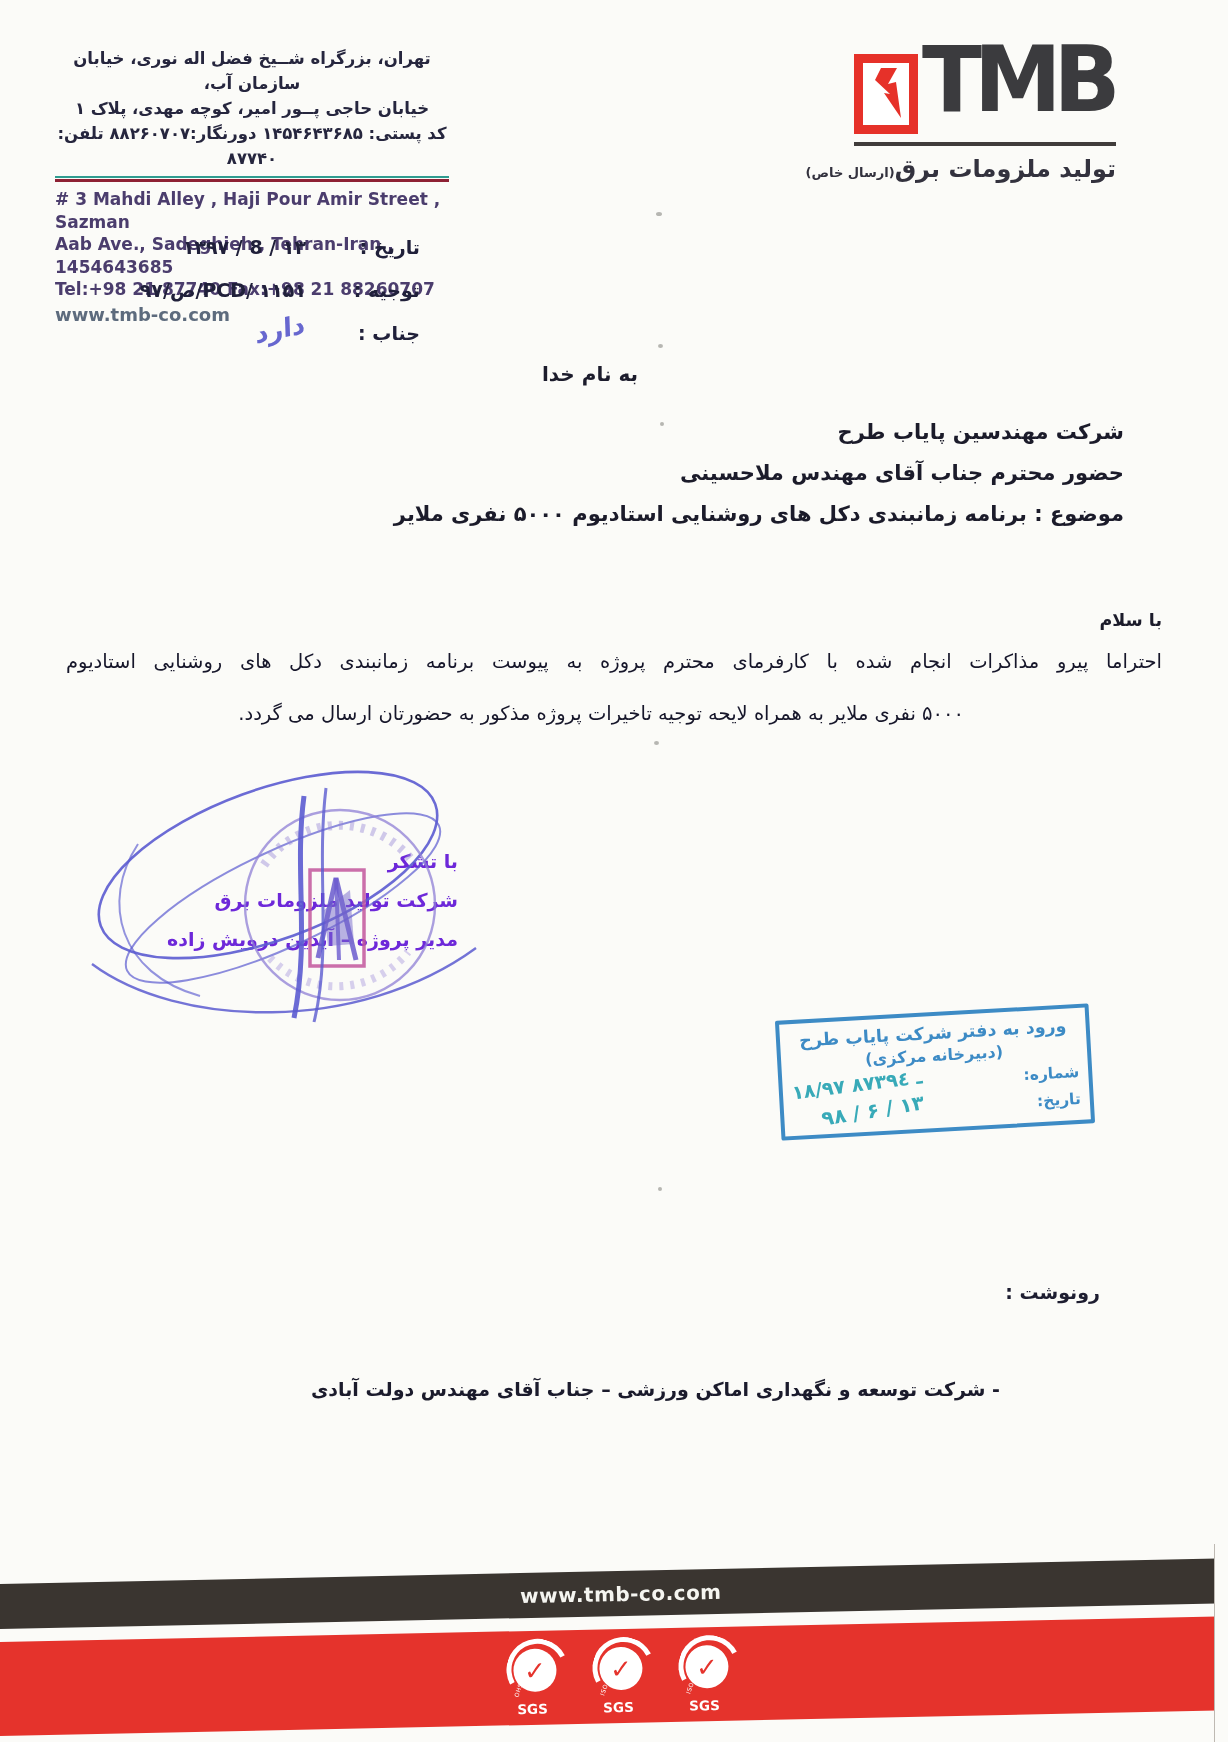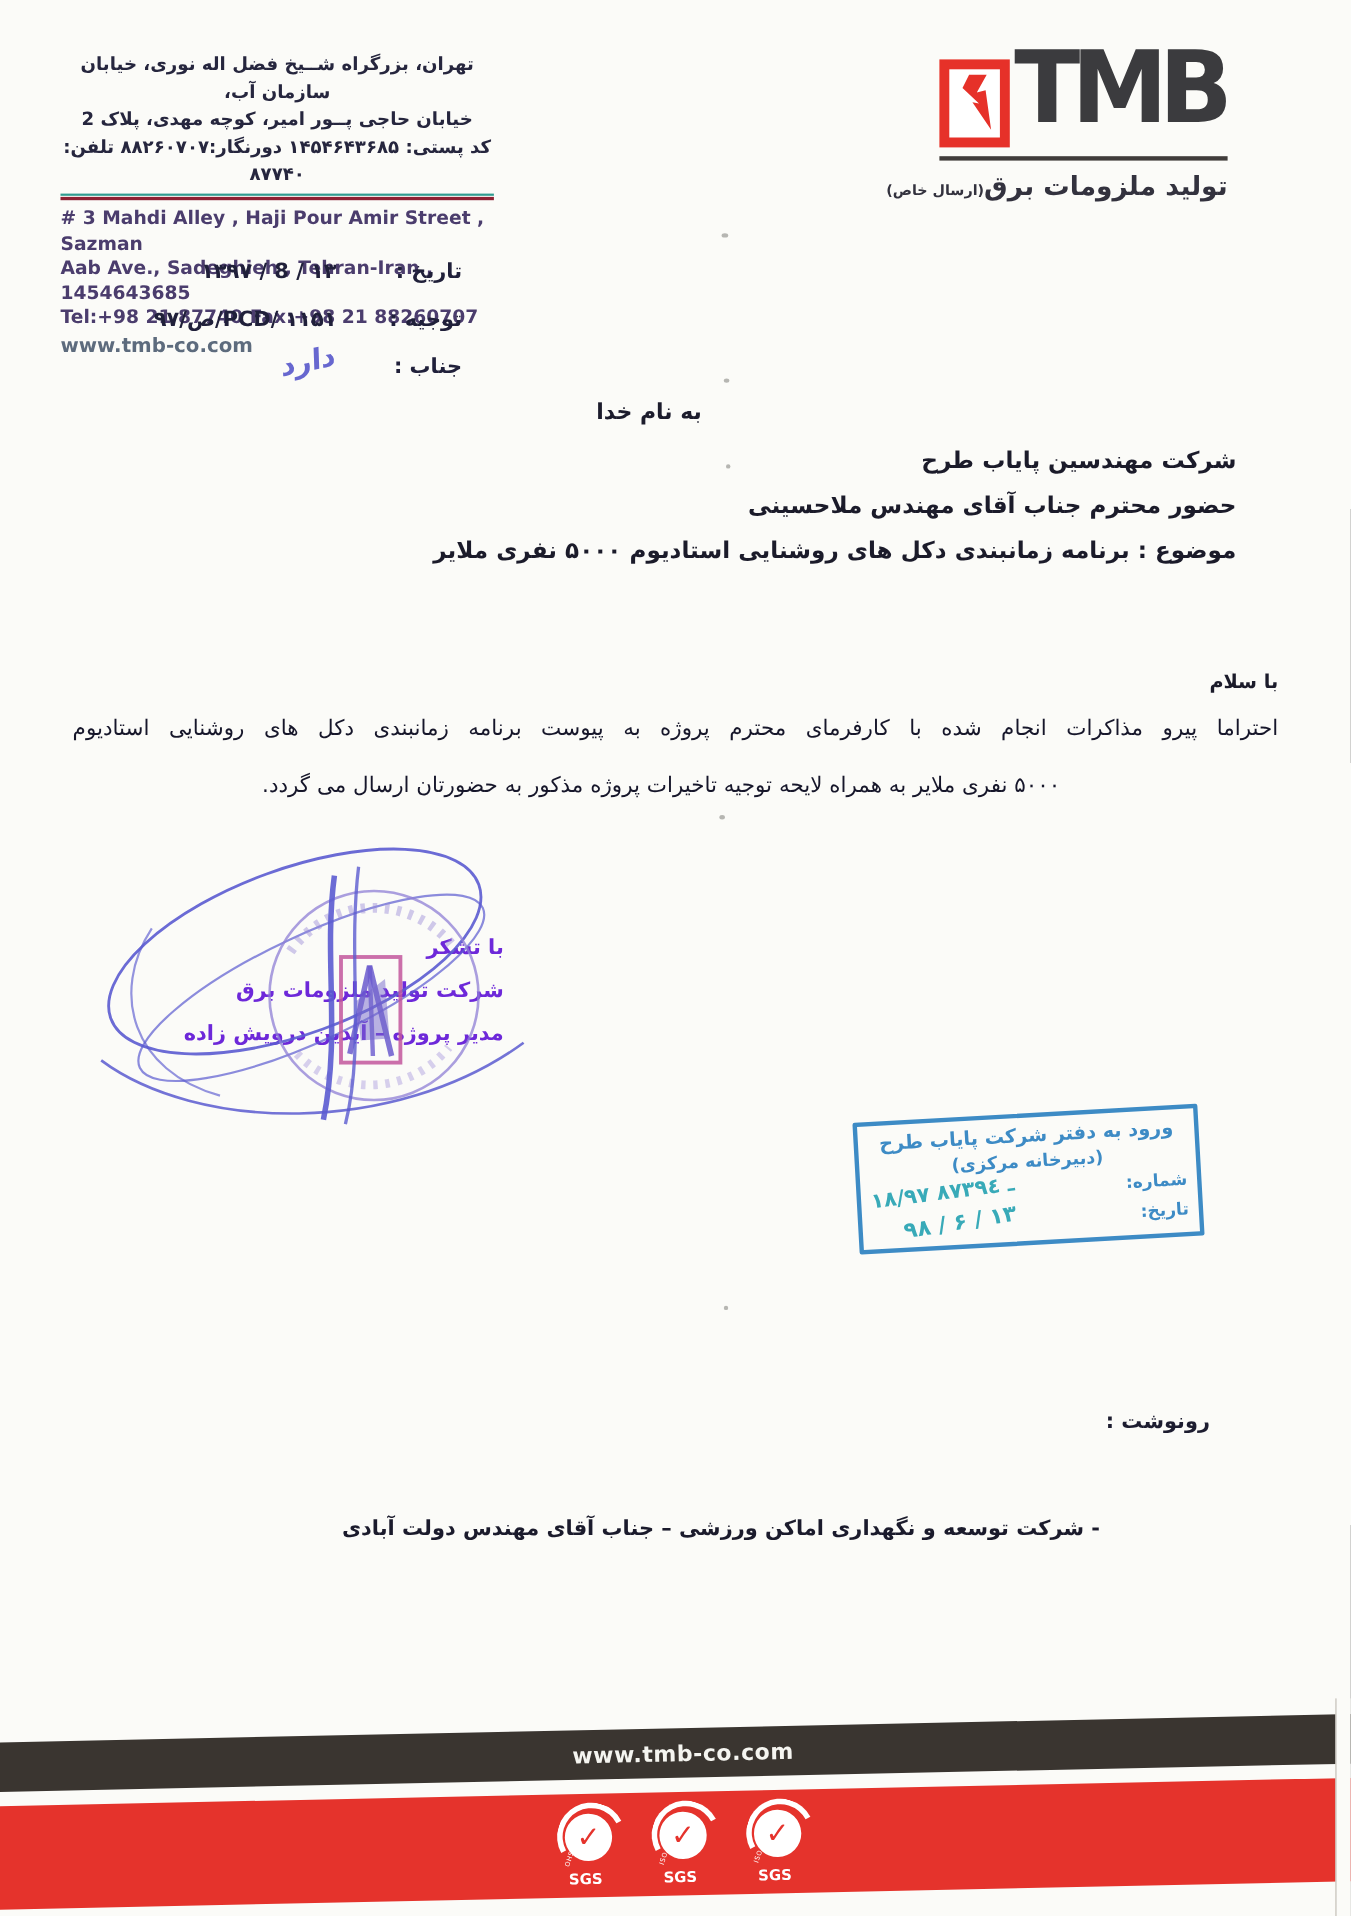--- a/index.html
+++ b/index.html
@@ -36,21 +36,21 @@
   .meta-row{display:flex; gap:40px; align-items:flex-start; margin-bottom:21px;}
   .meta-label{min-width:74px; white-space:nowrap;}
   .meta-value{white-space:nowrap;}
   .handwriting{display:inline-block; color:#4e4ec9; font-size:26px; font-weight:bold;
                transform:rotate(-12deg) skewX(-10deg); opacity:.85; margin-top:-8px;}
   
   .bismillah{position:absolute; left:515px; top:362px; width:150px; text-align:center;
              font-weight:bold; font-size:20px; color:#1c1c2c; direction:rtl;}
   .addressee{position:absolute; right:104px; top:406px; direction:rtl; text-align:right;
              color:#1b1b2a; font-weight:bold; font-size:21px;}
-  .addressee .line{margin-bottom:17px; white-space:nowrap;}
+  .addressee .line{margin-bottom:17px; white-space:nowrap;margin-top:14px;}
   .salam{position:absolute; right:66px; top:610px; direction:rtl; font-weight:bold;
          font-size:17.5px; color:#1b1b2a;}
   .body-block{position:absolute; left:66px; top:648px; width:1096px; direction:rtl;
               font-size:19.5px; color:#16162a; line-height:28px;}
   .body-line1{text-align:justify; text-align-last:justify; margin-bottom:24px; white-space:nowrap0;}
   .body-line2{text-align:right; margin-right:198px; white-space:nowrap;}
   
   .sig-block{position:absolute; right:770px; top:850px; width:340px; direction:rtl;
              text-align:right; color:#6d28d9; font-weight:bold; font-size:19px;}
   .sig-block .line{margin-bottom:17px; white-space:nowrap;}
@@ -95,21 +95,21 @@
   .speck{position:absolute; background:#7d7d78; border-radius:50%; opacity:.55; z-index:3;}
 </style>
 </head>
 <body>
 
 <div class="page">
 
   <div class="addr-block">
     <div class="addr-fa">
       <div>تهران، بزرگراه شــیخ فضل اله نوری، خیابان سازمان آب،</div>
-      <div>خیابان حاجی پــور امیر، کوچه مهدی، پلاک 2</div>
+      <div>خیابان حاجی پــور امیر، کوچه مهدی، پلاک ۱</div>
       <div>کد پستی: ۱۴۵۴۶۴۳۶۸۵  دورنگار:۸۸۲۶۰۷۰۷  تلفن: ۸۷۷۴۰</div>
     </div>
     <div class="addr-sep">
       <div class="sep-teal"></div>
       <div class="sep-red"></div>
     </div>
     <div class="addr-en">
       <div># 3 Mahdi Alley , Haji Pour Amir Street , Sazman</div>
       <div>Aab Ave., Sadeghieh , Tehran-Iran , 1454643685</div>
       <div>Tel:+98 21 87740   Fax:+98 21 88260707</div>

